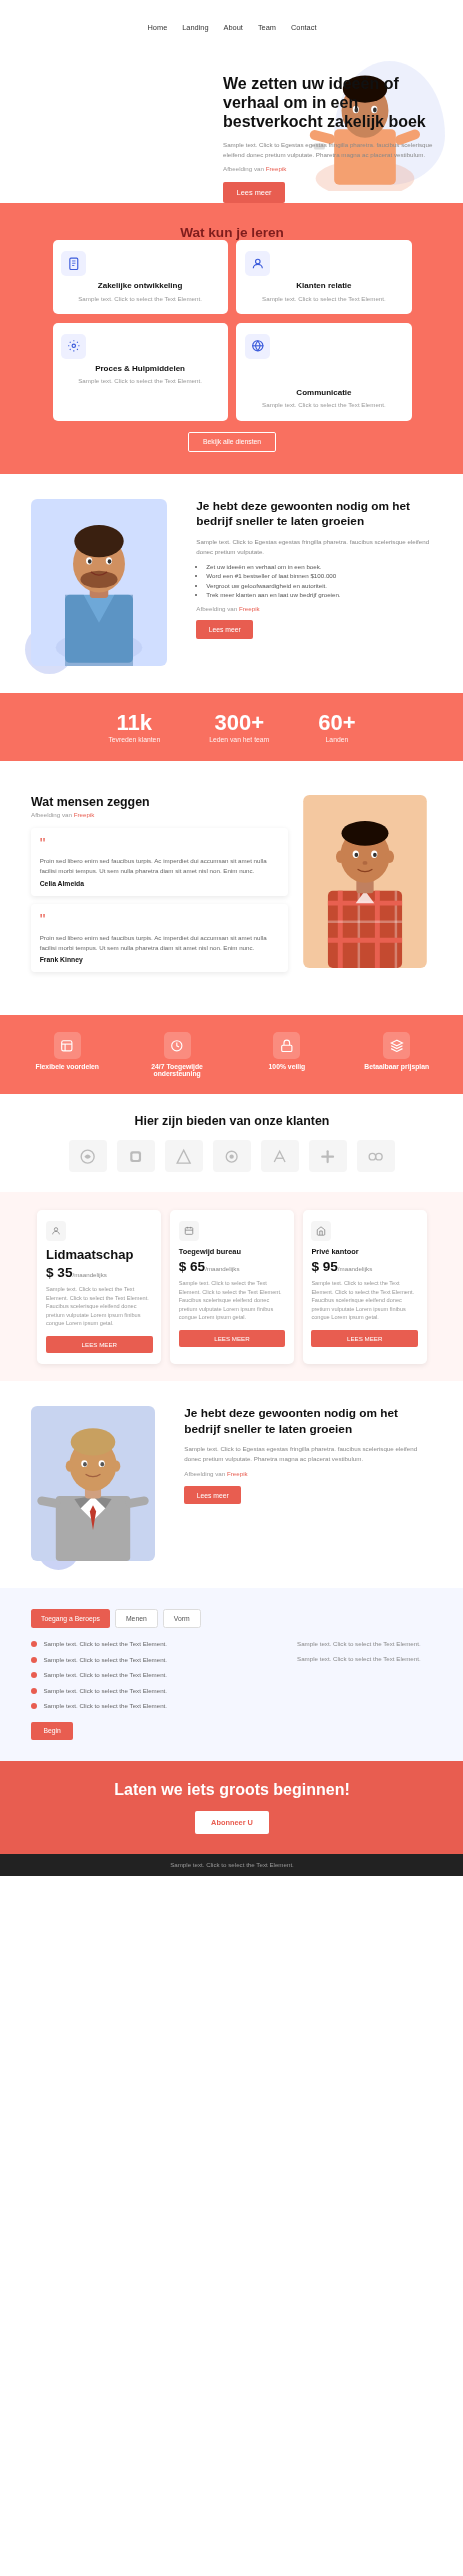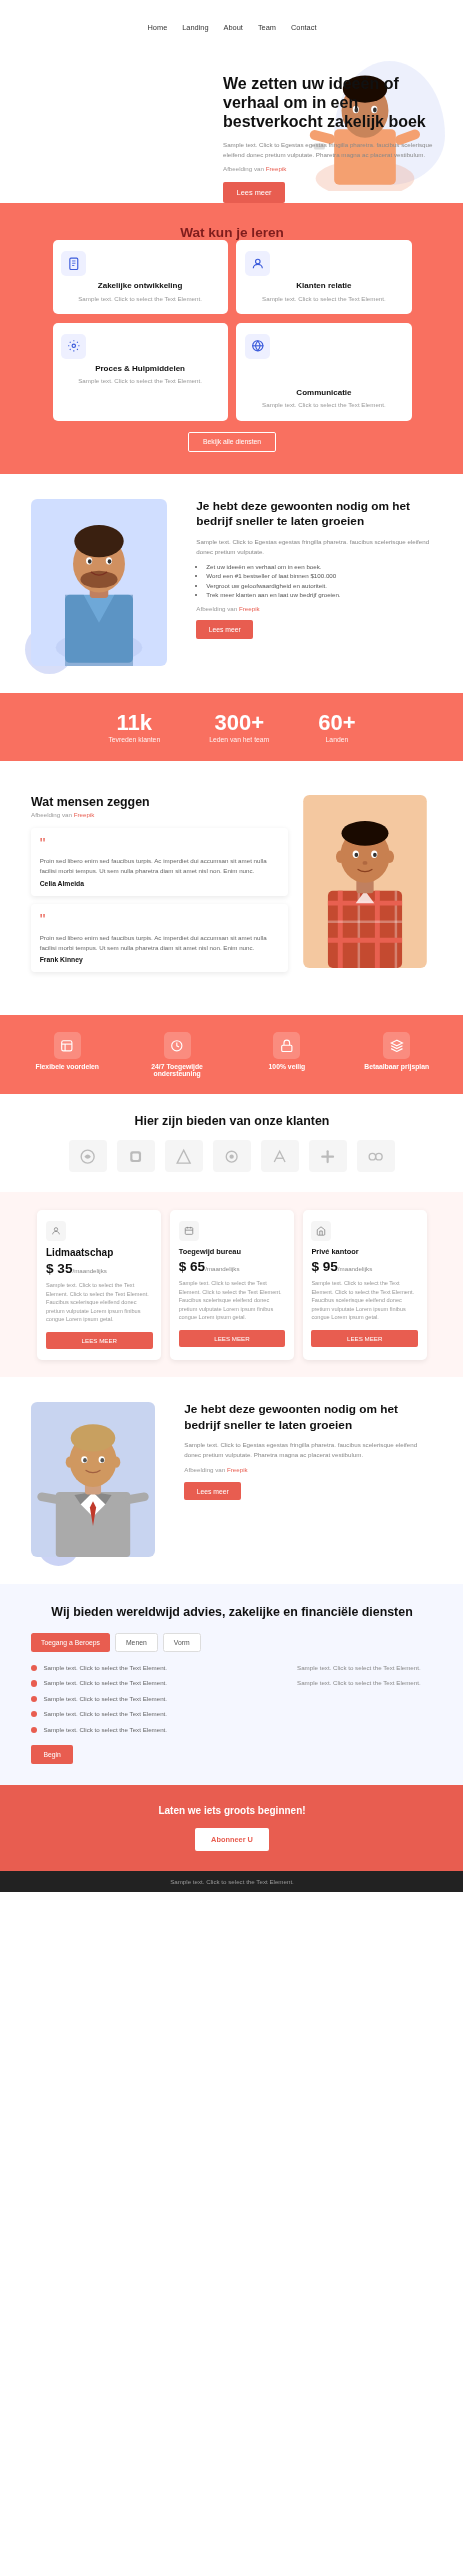--- a/index.html
+++ b/index.html
@@ -320,21 +320,21 @@
 
 <section style="background:#fff5f4; padding:17.3px 25px; display:flex; gap:8.7px; justify-content:center;">
 
   <div style="background:#fff;border-radius:5px;padding:11px 8.7px;flex:1;max-width:124px;box-shadow:0 1.2px 5px rgba(0,0,0,0.07);">
     <div style="width:20px;height:20px;background:#f5f5f5;border-radius:3.7px;margin-bottom:6.2px;display:flex;align-items:center;justify-content:center;">
       <svg viewBox="0 0 24 24" width="10" height="10" fill="none" stroke="#888" stroke-width="2">
           <circle cx="12" cy="8" r="4"></circle>
           <path d="M4 20c0-4 3.6-7 8-7s8 3 8 7"></path>
         </svg>
     </div>
-    <h3 style="font-size:10px;font-weight:700;color:#111;margin-bottom:3.7px;">Lidmaatschap</h3>
+    <h3 style="font-size:13px;font-weight:700;color:#111;margin-bottom:3.7px;">Lidmaatschap</h3>
     <div style="font-size:13.6px;font-weight:900;color:#111;"><span>$ 35</span><span style="font-size:6.2px;font-weight:400;color:#888;">/maandelijks</span></div>
     <p style="font-size:5.6px;color:#999;line-height:1.5;margin:5px 0;">Sample text. Click to select the Text Element. Click to select the Text Element. Faucibus scelerisque eleifend donec pretium vulputate Lorem ipsum finibus congue Lorem ipsum getal.</p>
     <button style="background:#e85d50;color:#fff;border:none;width:100%;padding:5px;font-size:6.2px;border-radius:1.9px;cursor:pointer;margin-top:3.7px;">LEES MEER</button>
   </div>
 
   <div style="background:#fff;border-radius:5px;padding:11px 8.7px;flex:1;max-width:124px;box-shadow:0 1.2px 5px rgba(0,0,0,0.07);">
     <div style="width:20px;height:20px;background:#f5f5f5;border-radius:3.7px;margin-bottom:6.2px;display:flex;align-items:center;justify-content:center;">
       <svg viewBox="0 0 24 24" width="10" height="10" fill="none" stroke="#888" stroke-width="2">
           <rect x="3" y="4" width="18" height="16" rx="2"></rect>
           <line x1="8" y1="2" x2="8" y2="6"></line>
@@ -402,21 +402,20 @@
     <h2 style="font-size:11.8px;font-weight:900;color:#111;line-height:1.3;margin-bottom:7.4px;">Je hebt deze gewoonten nodig om het bedrijf sneller te laten groeien</h2>
     <p style="font-size:6.2px;color:#888;margin-bottom:6.2px;line-height:1.6;">Sample text. Click to Egestas egestas fringilla pharetra. faucibus scelerisque eleifend donec pretium vulputate. Pharetra magna ac placerat vestibulum.</p>
     <div style="font-size:6.2px;color:#999;margin-bottom:8.7px;">
       <span>Afbeelding van</span> <span style="color:#e85d50;">Freepik</span>
     </div>
     <button style="background:#e85d50;color:#fff;border:none;padding:5.6px 12.4px;font-size:6.8px;border-radius:1.9px;cursor:pointer;">Lees meer</button>
   </div>
 </section>
 
 <section style="background:#f5f7ff; padding:21px 31px;">
-  <h2 style="font-size:12.4px;font-weight:800;color:#111;text-align:center;margin-bottom:13.6px;">Wij bieden wereldwijd advies, zakelijke en financiële diensten</h2>
   <div style="display:flex;gap:5px;margin-bottom:11px;">
     <button style="padding:5px 10px;border-radius:2.5px;font-size:6.8px;cursor:pointer;background:#e85d50;color:#fff;border:none;">Toegang a Beroeps</button>
     <button style="padding:5px 10px;border-radius:2.5px;font-size:6.8px;cursor:pointer;background:#fff;color:#555;border:0.6px solid #ddd;">Menen</button>
     <button style="padding:5px 10px;border-radius:2.5px;font-size:6.8px;cursor:pointer;background:#fff;color:#555;border:0.6px solid #ddd;">Vorm</button>
   </div>
   <div style="display:flex;gap:17.3px;">
     <div style="flex:1;">
       <div style="display:flex;gap:6.2px;align-items:flex-start;margin-bottom:6.2px;">
         <div style="width:6.2px;height:6.2px;background:#e85d50;border-radius:50%;margin-top:1.9px;flex-shrink:0;"></div>
         <span style="font-size:6.2px;color:#666;line-height:1.5;">Sample text. Click to select the Text Element.</span>
@@ -440,20 +439,20 @@
       <button style="background:#e85d50;color:#fff;border:none;padding:5.6px 12.4px;font-size:6.8px;border-radius:1.9px;cursor:pointer;margin-top:5px;">Begin</button>
     </div>
     <div style="flex:0 0 136px;font-size:6.2px;color:#888;line-height:1.6;">
       <p>Sample text. Click to select the Text Element.</p>
       <p style="margin-top:5px;">Sample text. Click to select the Text Element.</p>
     </div>
   </div>
 </section>
 
 <section style="background:#e85d50; padding:20px 31px; text-align:center;">
-  <h2 style="font-size:10px;font-weight:900;color:#fff;margin-bottom:12.4px;">Laten we iets groots beginnen!</h2>
+  <h2 style="font-size:16px;font-weight:900;color:#fff;margin-bottom:12.4px;">Laten we iets groots beginnen!</h2>
   <button style="background:#fff;color:#e85d50;border:none;padding:6.8px 16px;font-size:7.4px;border-radius:1.9px;cursor:pointer;font-weight:700;">Abonneer U</button>
 </section>
 
 <div style="background:#222; padding:7.4px 31px; text-align:center;">
   <p style="font-size:6.2px;color:#999;">Sample text. Click to select the Text Element.</p>
 </div>
 
 
 </body></html>

